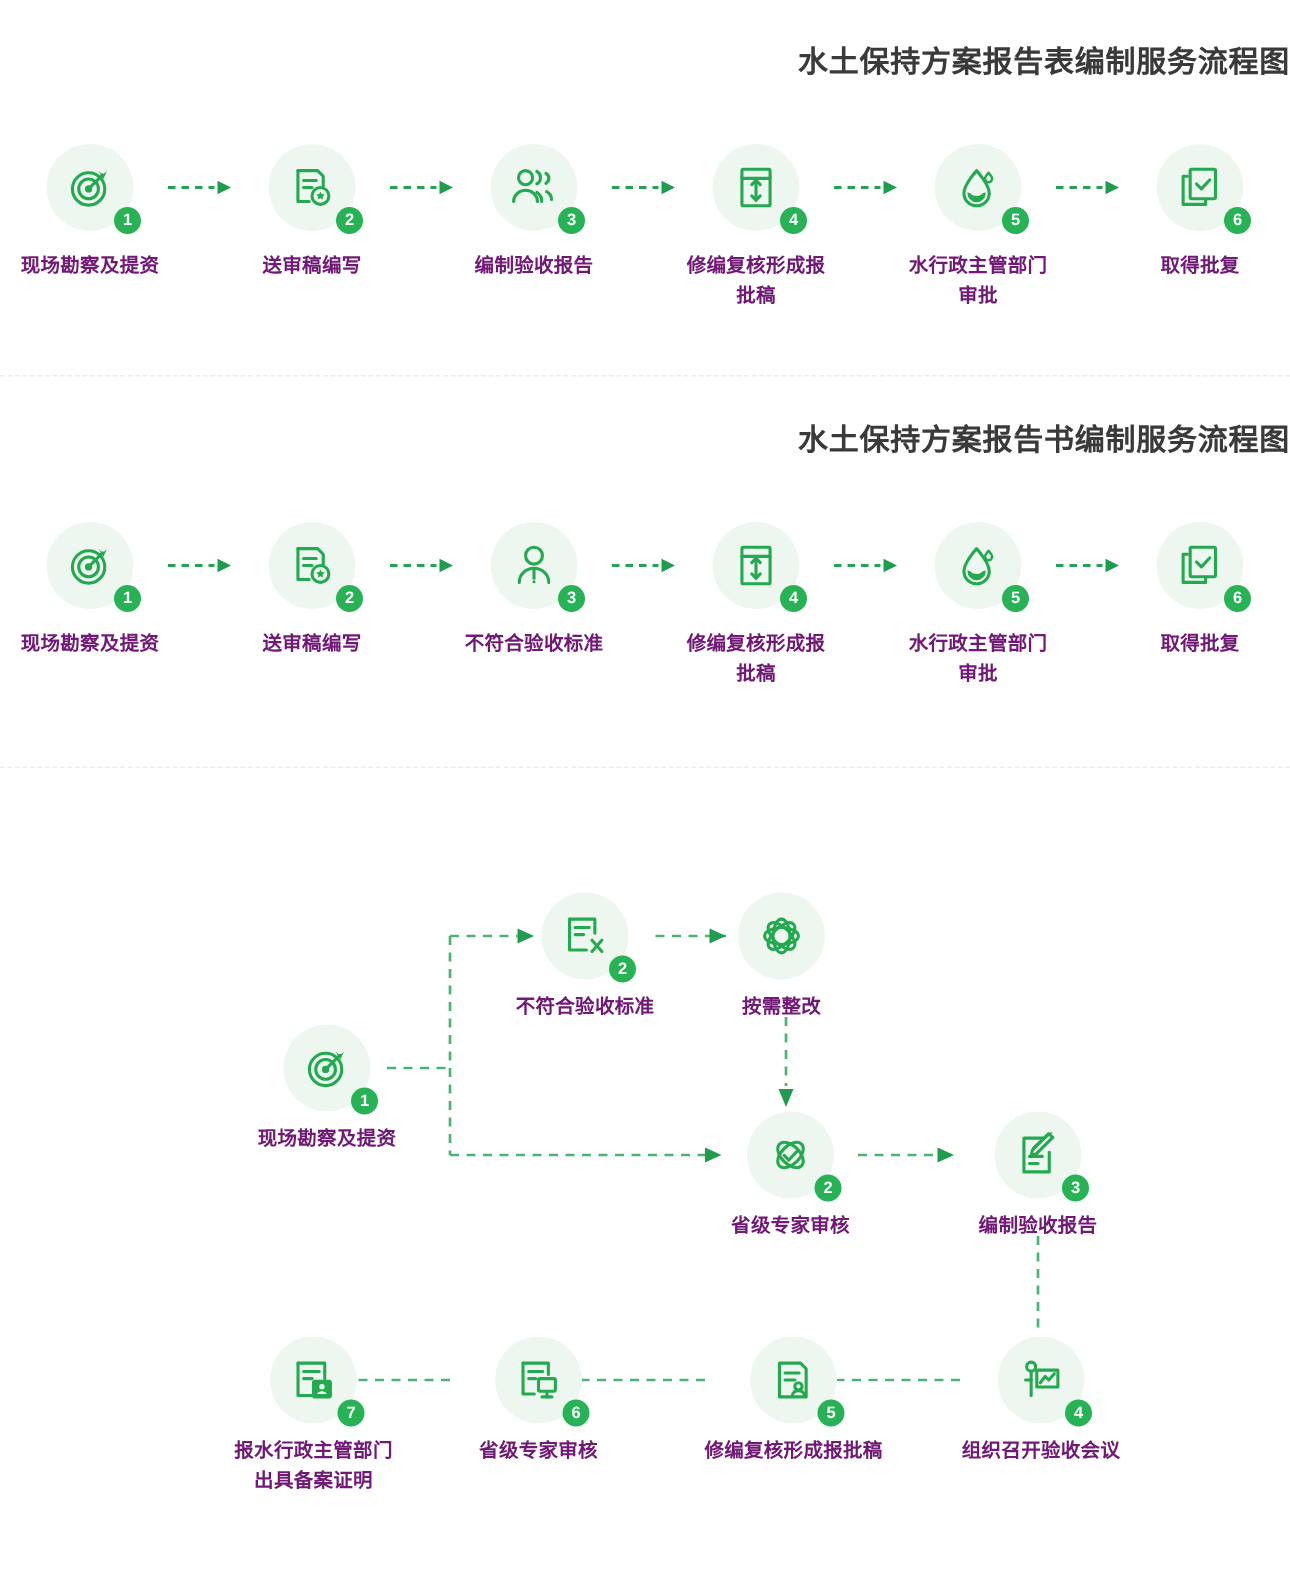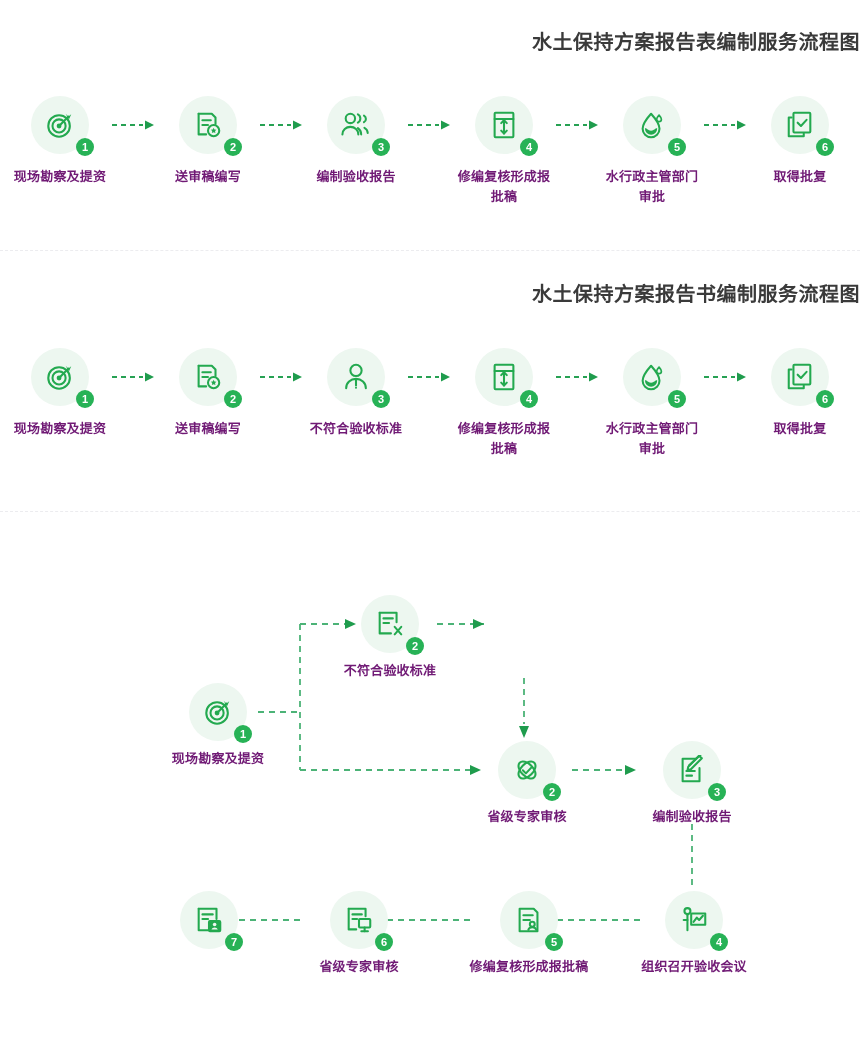--- a/index.html
+++ b/index.html
@@ -523,20 +523,35 @@
                 <line x1="9" y1="15" x2="15" y2="15"></line>
                 <path d="M21 19 L28 27 M28 19 L21 27"></path>
               </svg>
             </span>
           </div>
           <div class="badge">2</div>
         </div>
         <div class="node-label">不符合验收标准</div>
       </div>
 
+      <div class="node-abs" style="left:521px; top:83px;">
+        <div class="node-badge-wrap">
+          <div class="node-circle">
+            <span>
+              <svg width="30" height="30" viewBox="0 0 32 32" fill="none" stroke="#23a94f" stroke-width="2.2" stroke-linecap="round" stroke-linejoin="round">
+                <ellipse cx="16" cy="16" rx="6" ry="12" transform="rotate(45 16 16)"></ellipse>
+                <ellipse cx="16" cy="16" rx="6" ry="12" transform="rotate(-45 16 16)"></ellipse>
+                <ellipse cx="16" cy="16" rx="6" ry="12" transform="rotate(0 16 16)"></ellipse>
+                <ellipse cx="16" cy="16" rx="6" ry="12" transform="rotate(90 16 16)"></ellipse>
+              </svg>
+            </span>
+          </div>
+        </div>
+        <div class="node-label">按需整改</div>
+      </div>
 
       <div class="node-abs" style="left:527px; top:229px;">
         <div class="node-badge-wrap">
           <div class="node-circle">
             <span>
               <svg width="30" height="30" viewBox="0 0 32 32" fill="none" stroke="#23a94f" stroke-width="2.2" stroke-linecap="round" stroke-linejoin="round">
                 <ellipse cx="16" cy="16" rx="6.5" ry="11" transform="rotate(45 16 16)"></ellipse>
                 <ellipse cx="16" cy="16" rx="6.5" ry="11" transform="rotate(-45 16 16)"></ellipse>
                 <path d="M11.5 16.3 L14.8 19.6 L20.8 13.2"></path>
               </svg>
@@ -631,18 +646,19 @@
                 <line x1="9" y1="10" x2="20" y2="10"></line>
                 <line x1="9" y1="15" x2="15" y2="15"></line>
                 <rect x="16" y="17" width="12" height="11" rx="1" fill="#23a94f" stroke="#23a94f"></rect>
                 <circle cx="22" cy="20.8" r="1.9" fill="#edf7f0" stroke="none"></circle>
                 <path d="M18.6 26 a3.6 3 0 0 1 6.8 0 Z" fill="#edf7f0" stroke="none"></path>
               </svg>
             </span>
           </div>
           <div class="badge">7</div>
         </div>
+        <div class="node-label" style="width:110px;">报水行政主管部门出具备案证明</div>
       </div>
 
     </div>
   </div>
 
 </div>
 
 </body></html>

